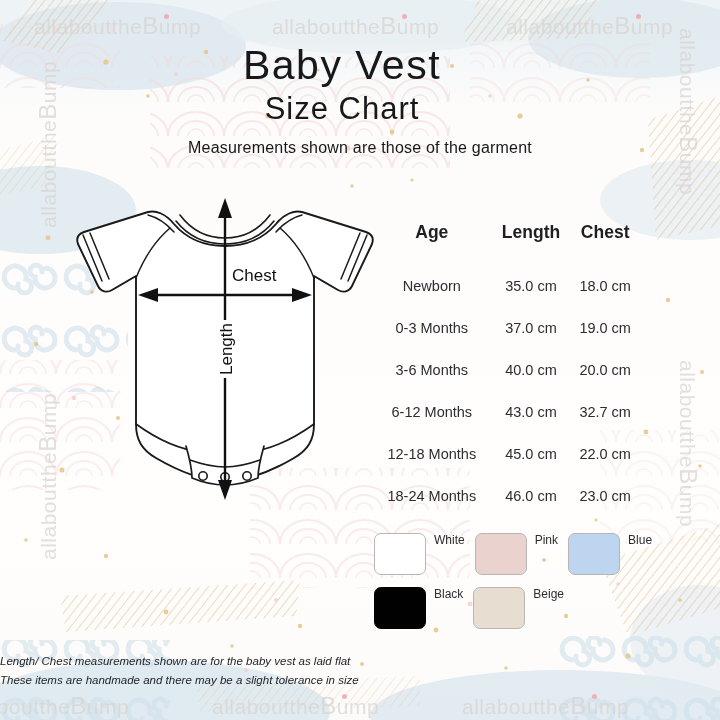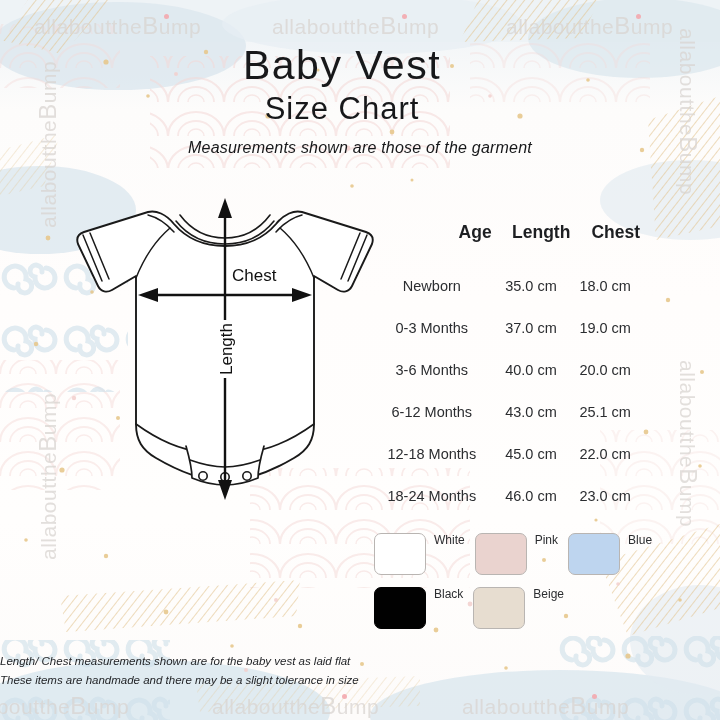--- a/index.html
+++ b/index.html
@@ -72,21 +72,20 @@
     font-family: "Liberation Sans", sans-serif;
     font-size: 31px;
     font-weight: 300;
     color: #17181a;
     letter-spacing: 1px;
     margin-top: 6px;
     line-height: 1.05;
   }
   #title-note {
     font-family: "Liberation Sans", sans-serif;
-    font-style: italic;
     font-size: 16px;
     color: #17181a;
     margin-top: 13px;
     letter-spacing: .2px;
     margin-left: 36px;
   }
 
   
   #vest-wrap {
     position: absolute;
@@ -100,21 +99,21 @@
     left: 372px; top: 222px;
     width: 268px;
     border-collapse: collapse;
   }
   #size-table th {
     font-family: "Liberation Sans", sans-serif;
     font-size: 17.5px;
     font-weight: 600;
     color: #1d1f22;
     padding: 0 0 22px 0;
-    text-align: right;
+    text-align: center;
     white-space: nowrap;
   }
   #size-table td {
     font-family: "Liberation Sans", sans-serif;
     font-size: 14.5px;
     font-weight: 400;
     color: #2b2d30;
     padding: 13px 0;
     text-align: center;
     white-space: nowrap;
@@ -425,21 +424,21 @@
         <td>19.0 cm</td>
       </tr>
       <tr>
         <td class="age-cell">3-6 Months</td>
         <td>40.0 cm</td>
         <td>20.0 cm</td>
       </tr>
       <tr>
         <td class="age-cell">6-12 Months</td>
         <td>43.0 cm</td>
-        <td>25.1 cm</td>
+        <td>32.7 cm</td>
       </tr>
       <tr>
         <td class="age-cell">12-18 Months</td>
         <td>45.0 cm</td>
         <td>22.0 cm</td>
       </tr>
       <tr>
         <td class="age-cell">18-24 Months</td>
         <td>46.0 cm</td>
         <td>23.0 cm</td>

